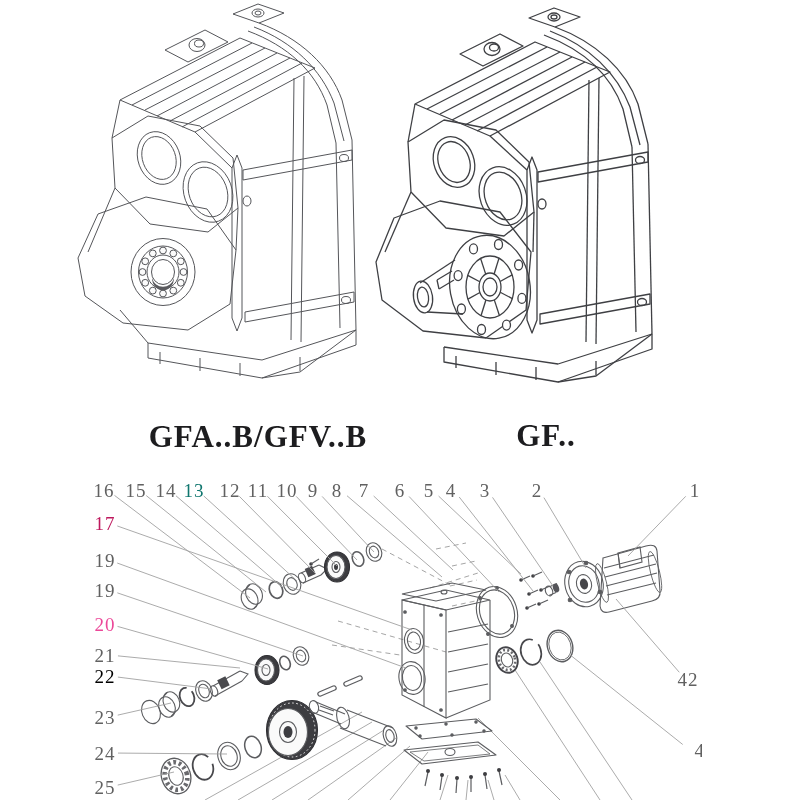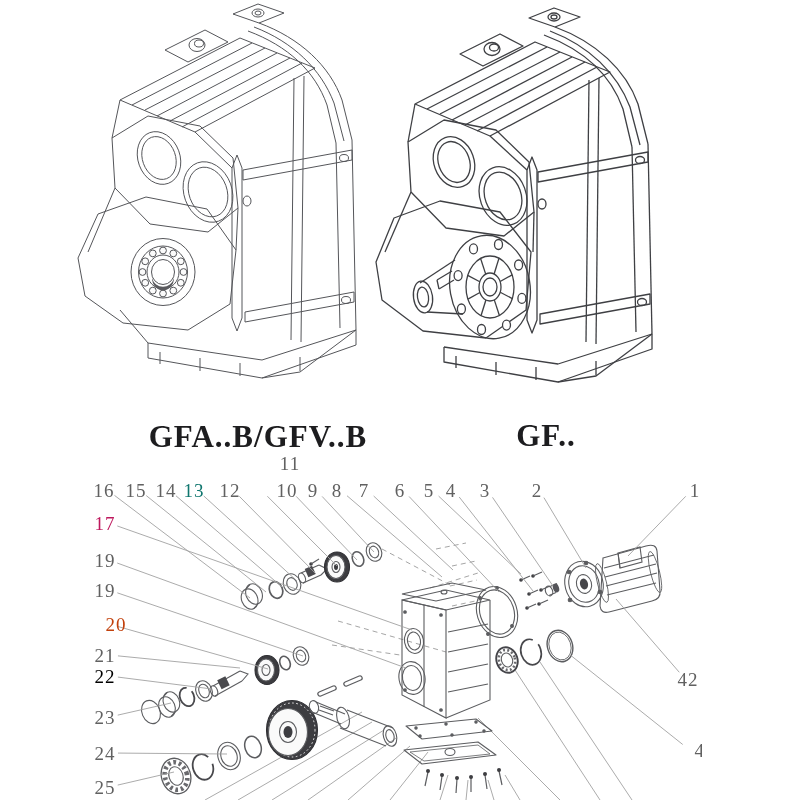--- a/index.html
+++ b/index.html
@@ -480,30 +480,30 @@
       <span class="callout-num" style="left: 695px; top: 490px; color: rgb(97, 97, 97);">1</span>
       <span class="callout-num" style="left: 537px; top: 490px; color: rgb(97, 97, 97);">2</span>
       <span class="callout-num" style="left: 485px; top: 490px; color: rgb(97, 97, 97);">3</span>
       <span class="callout-num" style="left: 451px; top: 490px; color: rgb(97, 97, 97);">4</span>
       <span class="callout-num" style="left: 429px; top: 490px; color: rgb(97, 97, 97);">5</span>
       <span class="callout-num" style="left: 400px; top: 490px; color: rgb(97, 97, 97);">6</span>
       <span class="callout-num" style="left: 364px; top: 490px; color: rgb(97, 97, 97);">7</span>
       <span class="callout-num" style="left: 337px; top: 490px; color: rgb(97, 97, 97);">8</span>
       <span class="callout-num" style="left: 313px; top: 490px; color: rgb(97, 97, 97);">9</span>
       <span class="callout-num" style="left: 287px; top: 490px; color: rgb(97, 97, 97);">10</span>
-      <span class="callout-num" style="left: 258px; top: 463px; color: rgb(97, 97, 97); margin-left: 32px;">11</span>
+      <span class="callout-num" style="left: 258px; top: 490px; color: rgb(97, 97, 97);">11</span>
       <span class="callout-num" style="left: 230px; top: 490px; color: rgb(97, 97, 97);">12</span>
       <span class="callout-num" style="left: 194px; top: 490px; color: #0f766e;">13</span>
       <span class="callout-num" style="left: 166px; top: 490px; color: rgb(97, 97, 97);">14</span>
       <span class="callout-num" style="left: 136px; top: 490px; color: rgb(97, 97, 97); text-align: right;">15</span>
       <span class="callout-num" style="left: 104px; top: 490px; color: rgb(97, 97, 97);">16</span>
       <span class="callout-num" style="left: 105px; top: 523px; color: #be185d;">17</span>
       <span class="callout-num" style="left: 105px; top: 560px; color: rgb(97, 97, 97);">19</span>
       <span class="callout-num" style="left: 105px; top: 590px; color: rgb(97, 97, 97);">19</span>
-      <span class="callout-num" style="left: 116px; top: 624px; color: #c2410c;">20</span>
+      <span class="callout-num" style="left: 105px; top: 624px; color: #ec4899;">20</span>
       <span class="callout-num" style="left: 105px; top: 655px; color: rgb(97, 97, 97);">21</span>
       <span class="callout-num" style="left: 105px; top: 676px; color: #000000;">22</span>
       <span class="callout-num" style="left: 105px; top: 717px; color: rgb(97, 97, 97);">23</span>
       <span class="callout-num" style="left: 105px; top: 753px; color: rgb(97, 97, 97);">24</span>
       <span class="callout-num" style="left: 105px; top: 787px; color: rgb(97, 97, 97);">25</span>
       <span class="callout-num" style="left: 693px; top: 750px; color: rgb(97, 97, 97); margin-left: 12px;">41</span>
       <span class="callout-num" style="left: 688px; top: 679px; color: rgb(97, 97, 97); text-align: center;">42</span>
     </div>
 
 </div>

